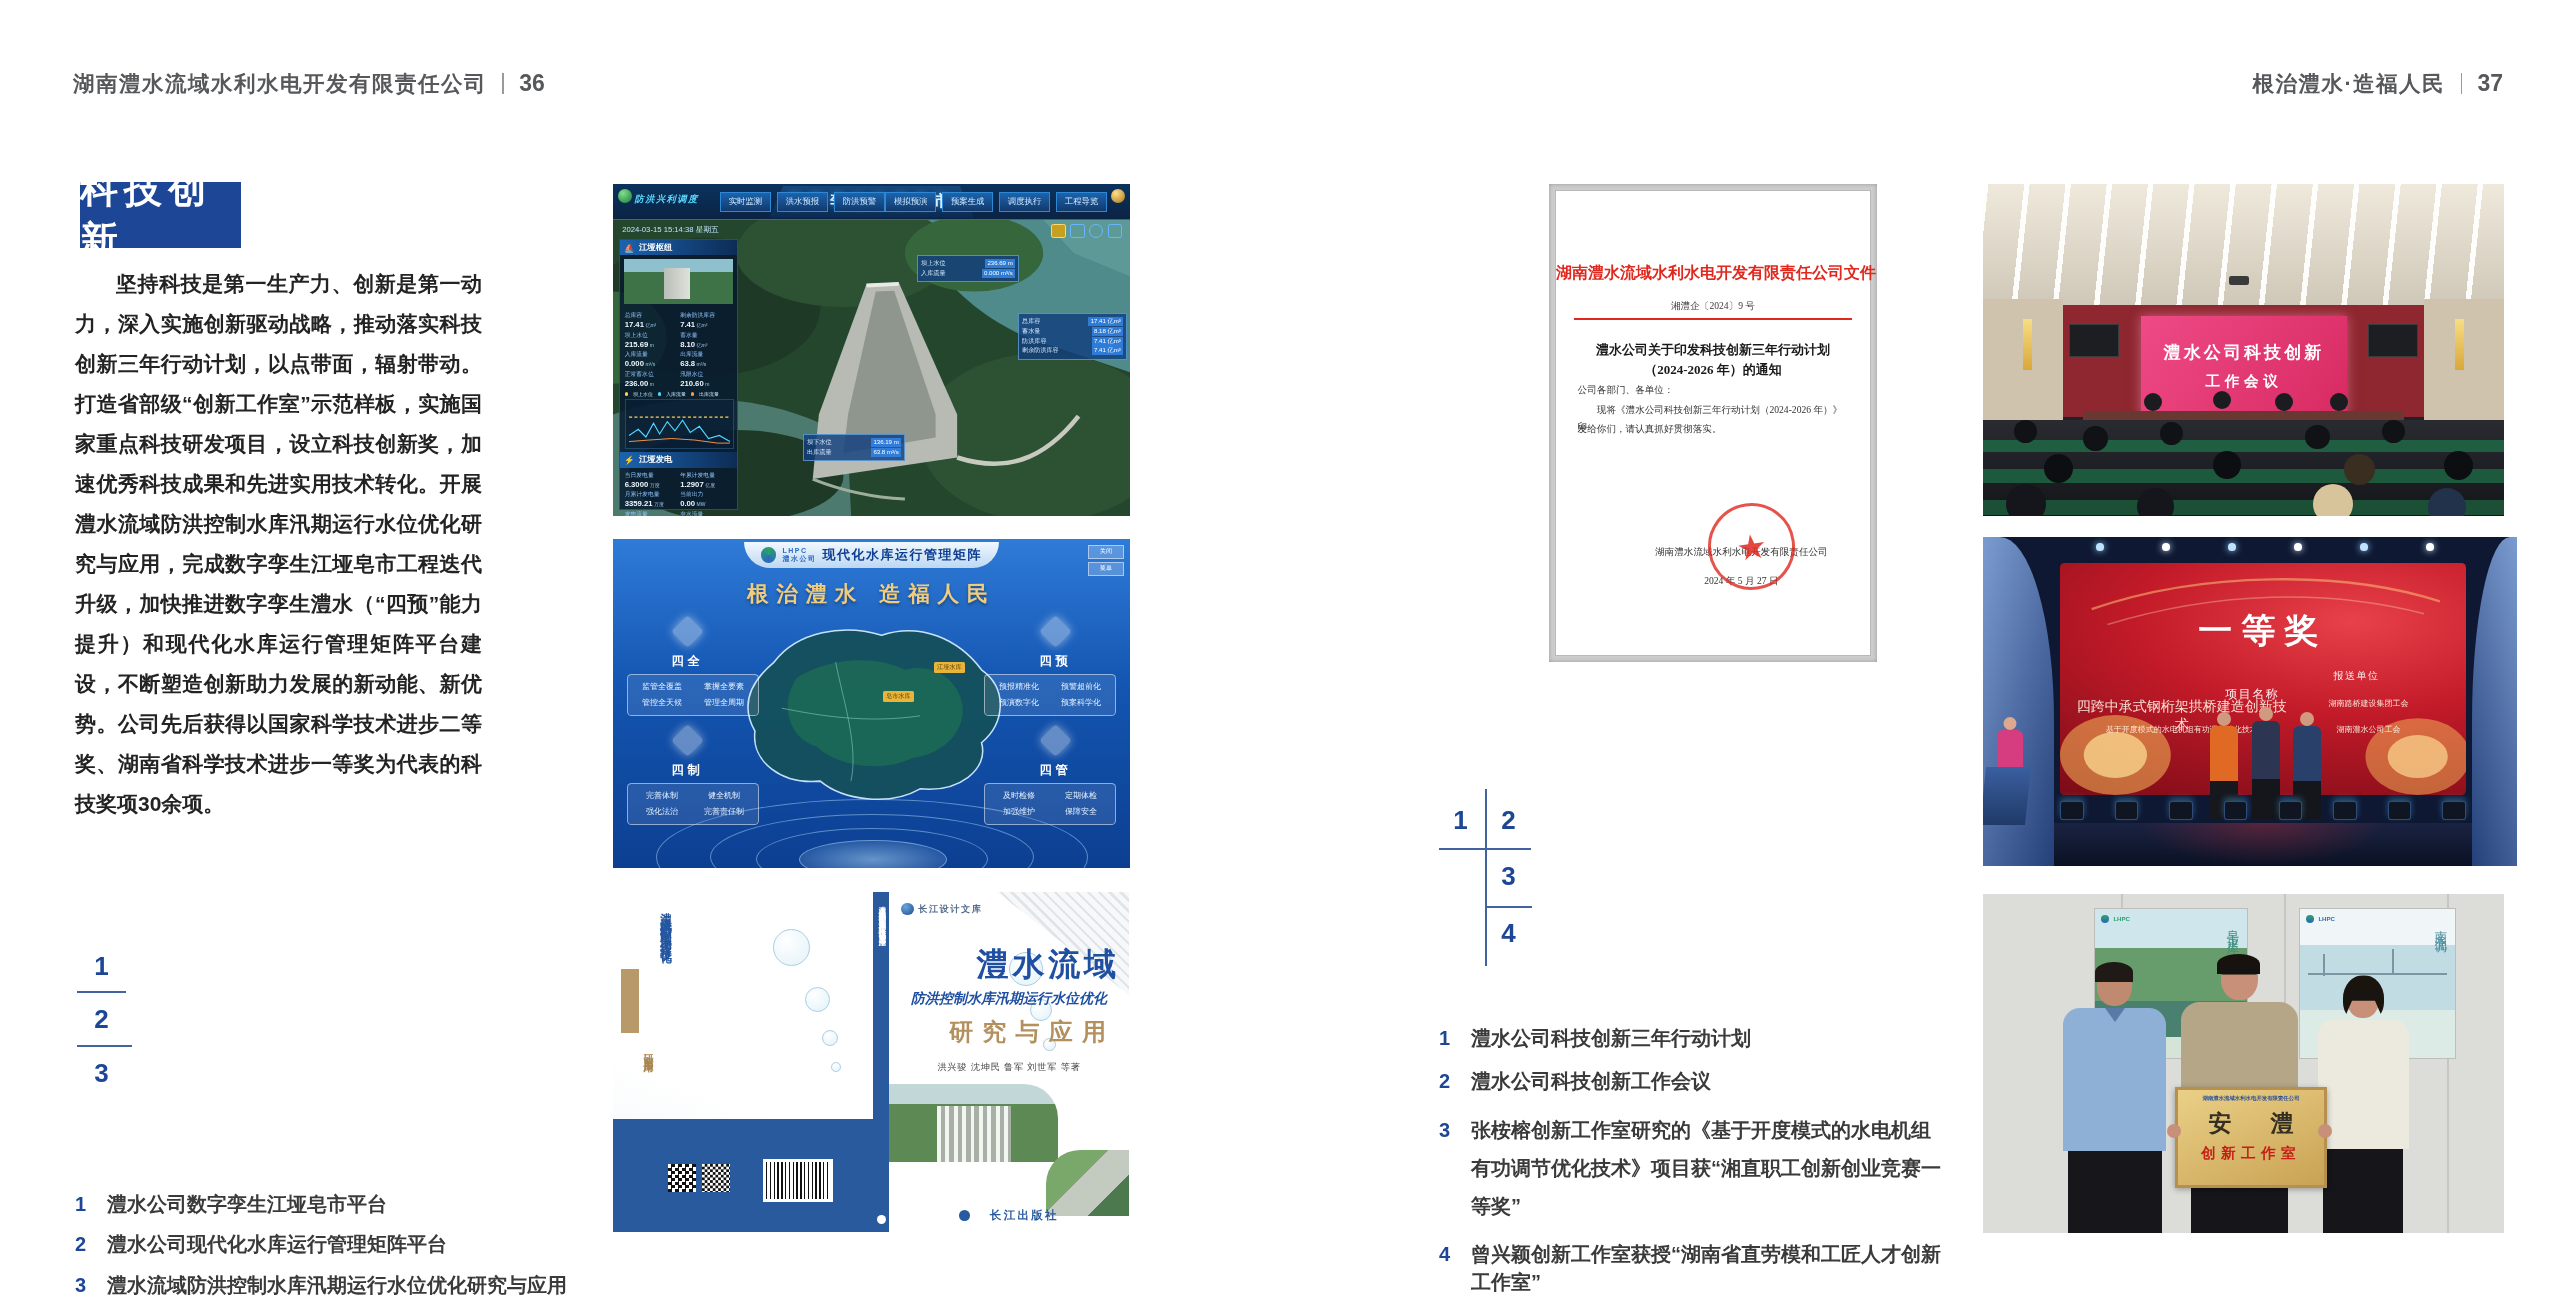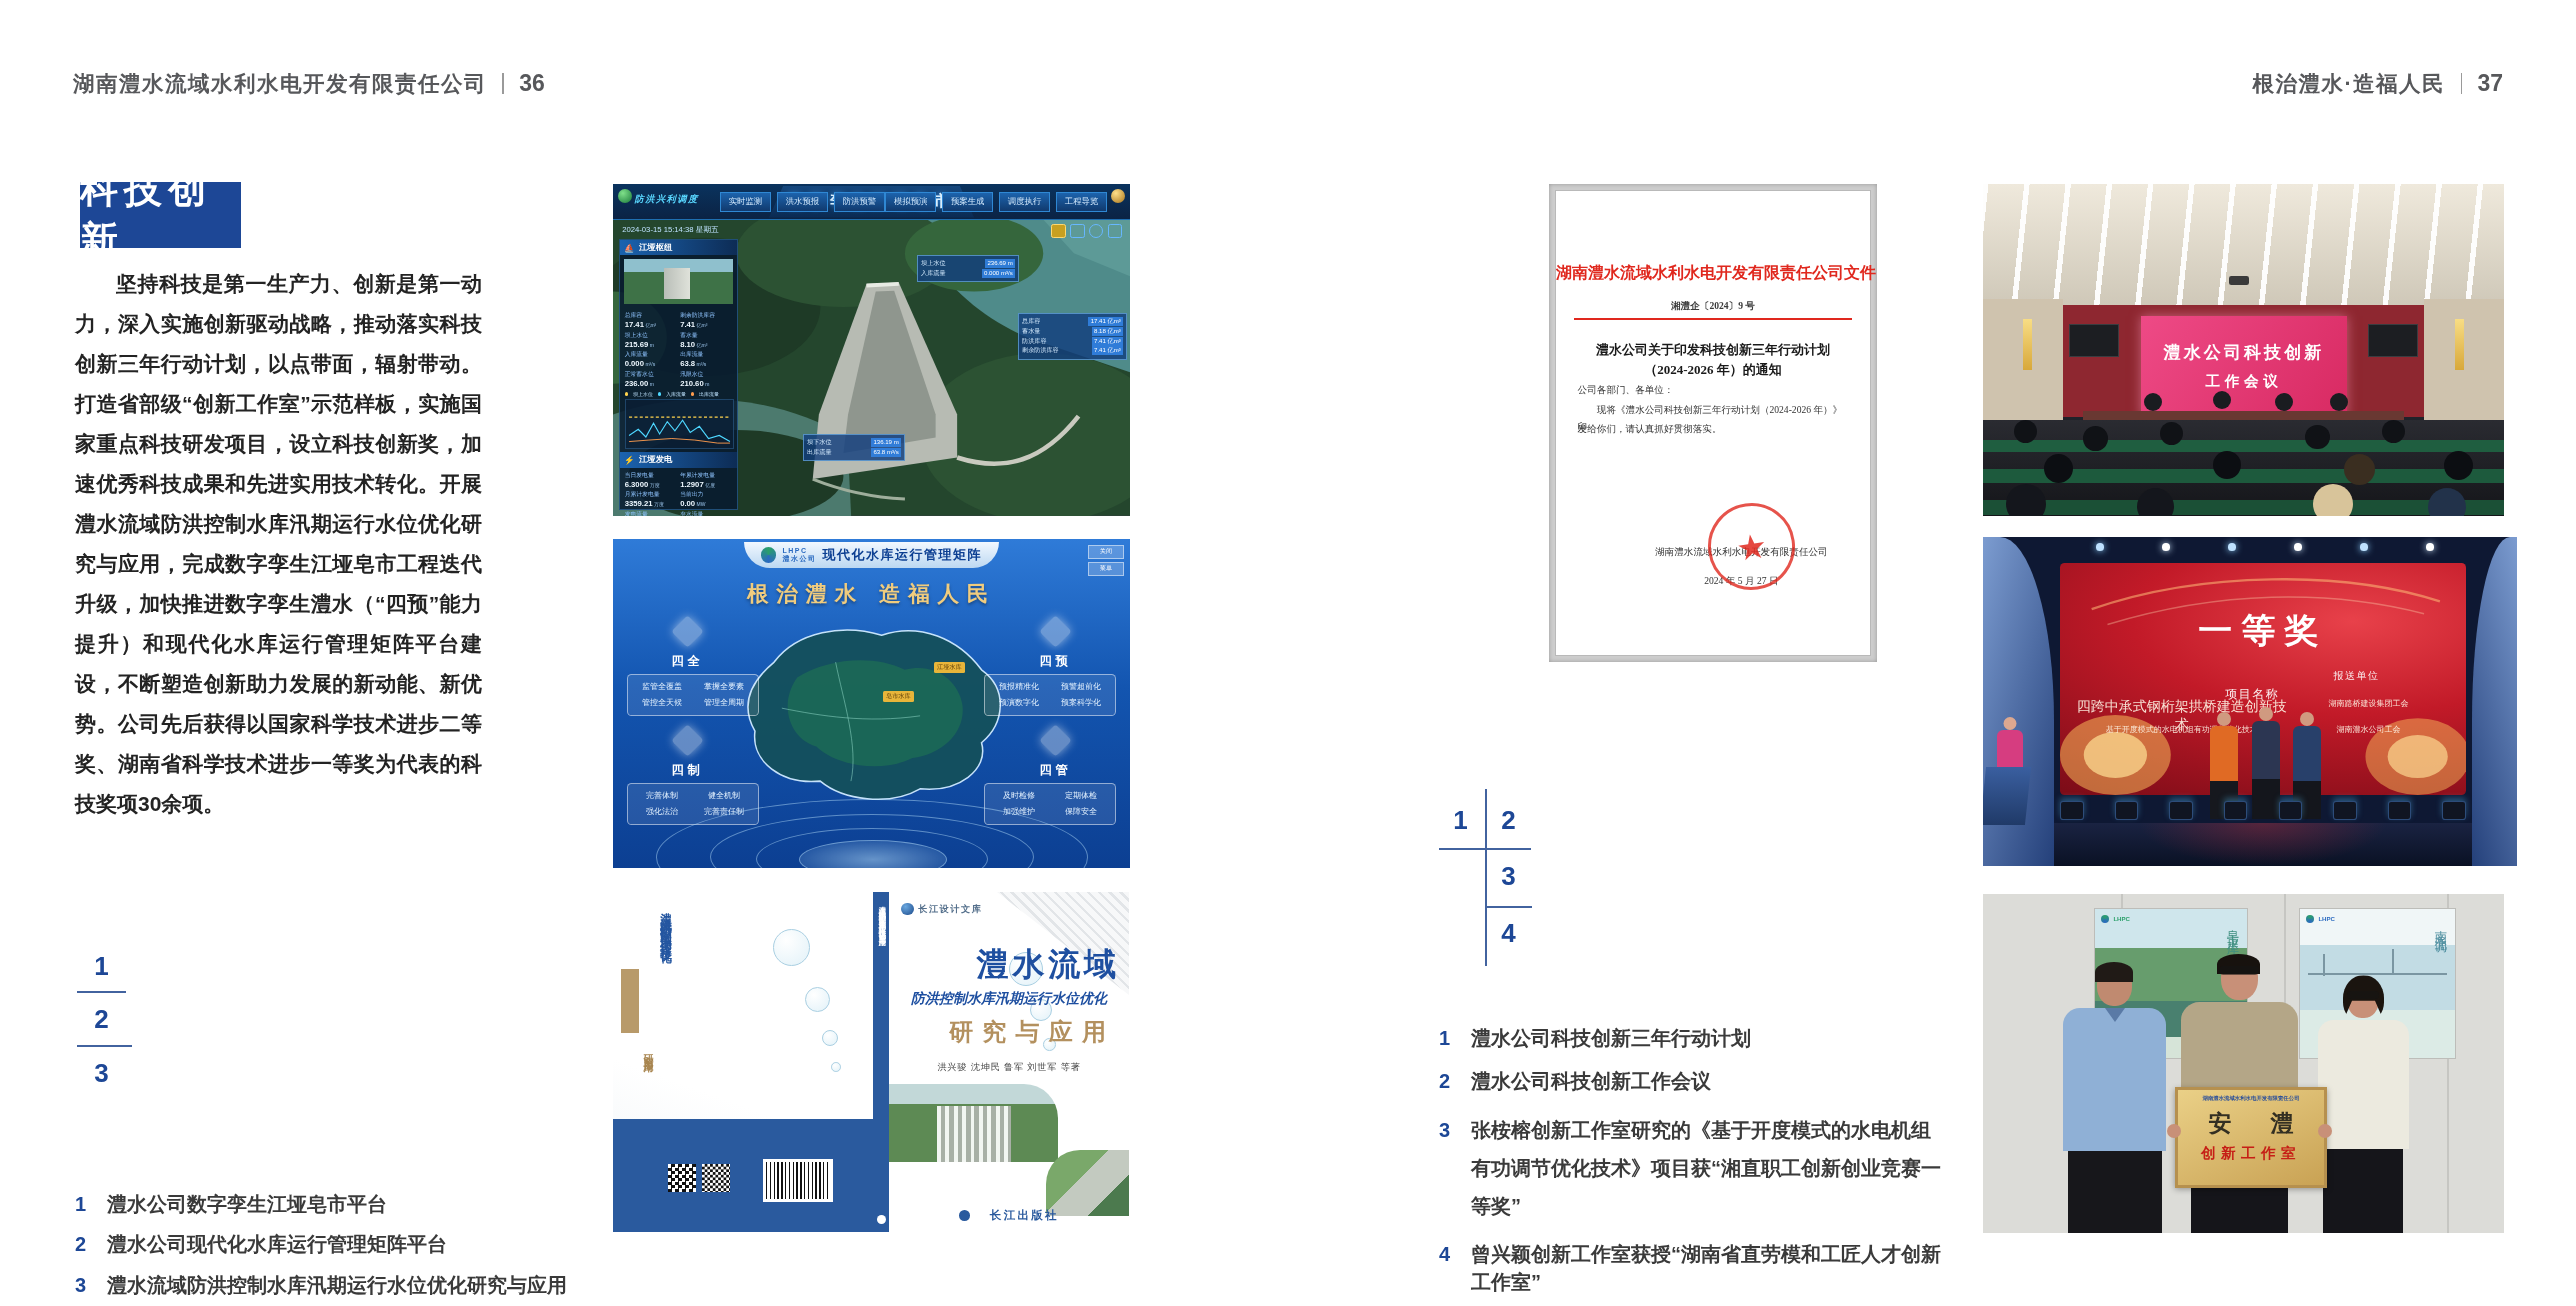--- a/index.html
+++ b/index.html
@@ -60,21 +60,21 @@
   .mtx-ico{position:absolute;width:23px;height:23px;background:rgba(255,255,255,.35);
            transform:rotate(45deg);border-radius:3.8px;box-shadow:0 0 9.2px rgba(255,255,255,.5);}
   .ripple{position:absolute;border:1.5px solid rgba(190,230,255,.45);border-radius:50%;}
   
   .book{background:#fff;}
   .vtext{writing-mode:vertical-rl;}
   .bubble{position:absolute;border-radius:50%;border:1.5px solid #a9cfe2;background:radial-gradient(circle at 35% 30%,rgba(255,255,255,.95),rgba(190,225,240,.45));}
   
   .doc-inner{position:absolute;inset:6.1px;background:#fff;border:0.8px solid #b9b9b9;
              font-family:"Liberation Serif",serif;color:#222;}
-  .doc-c{position:absolute;left:0;right:0;text-align:center;font-weight:bold;}
+  .doc-c{position:absolute;left:0;right:0;text-align:center;}
   
   .meet{background:#20222a;}
   
   .awd{background:#0e1833;}
   .person{position:absolute;}
   .person .head{position:absolute;left:50%;transform:translateX(-50%);top:0;border-radius:50%;background:#d09a80;}
   .person .torso{position:absolute;left:0;right:0;border-radius:6.1px 6.1px 0 0;}
   
   .wksp{background:#dcdcd8;}
 </style>

